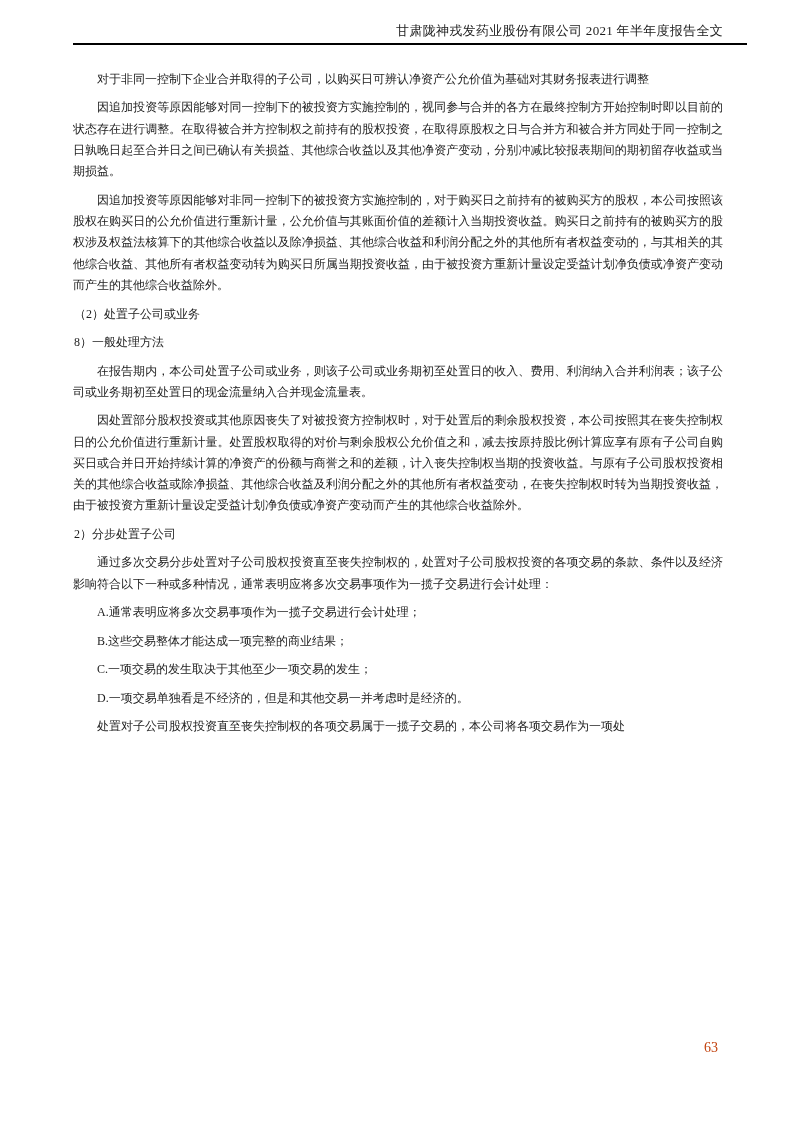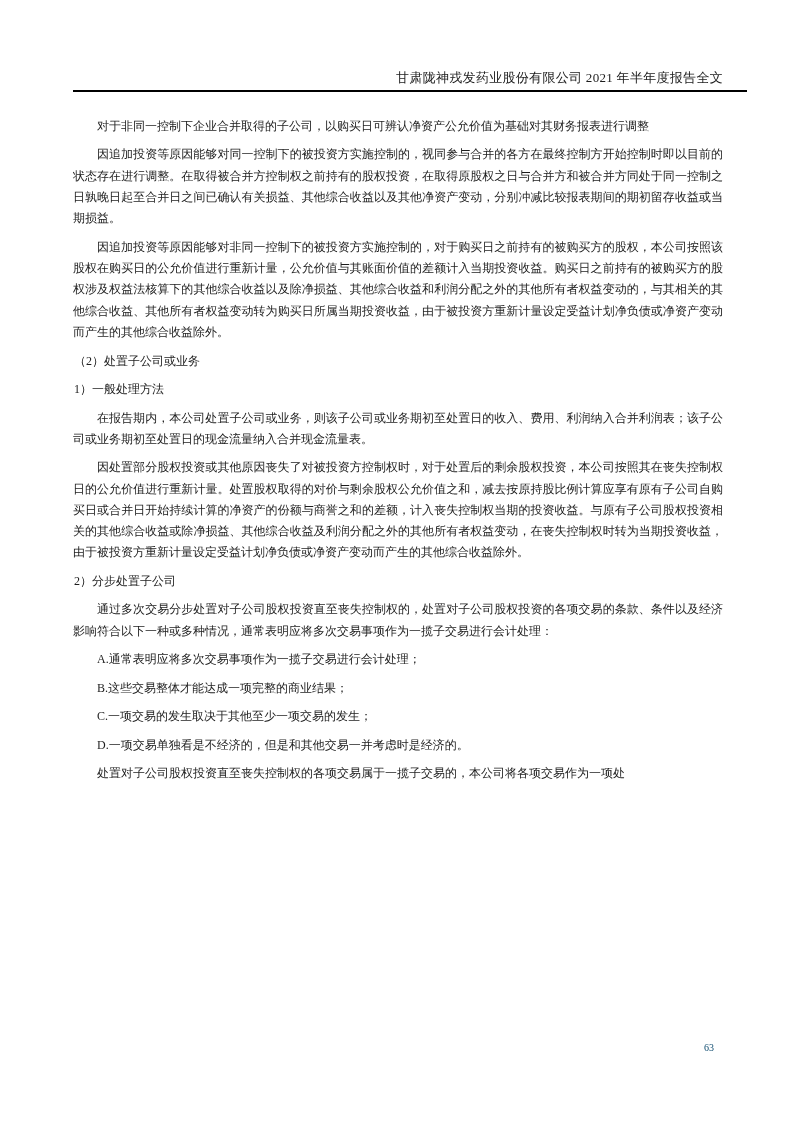--- a/index.html
+++ b/index.html
@@ -9,22 +9,22 @@
     font-family: "Liberation Serif", "DejaVu Serif", serif;
     color: #1c1c1c;
     position: relative;
     overflow: hidden;
   }
   .page {
     position: absolute; inset: 0;
     background: #ffffff;
   }
   .header {
-    margin: 16px 0 0 73px;
-    padding-top: 55px;
+    margin: 0 0 0 73px;
+    padding-top: 24px;
     width: 674px;
   }
   .header-title {
     width: 650px;
     text-align: right;
     font-size: 13px;
     line-height: 13px;
     letter-spacing: 0.3px;
     white-space: nowrap;
   }
@@ -48,41 +48,41 @@
     word-break: break-all;
   }
   p.head {
     text-indent: 1px;
     text-align: left;
   }
   .page-number {
     position: absolute;
     left: 704px;
     top: 1041px;
-    font-size: 10px;
+    font-size: 14px;
     line-height: 14px;
-    color: #0c4a6e;
+    color: #c2410c;
   }
 </style>
 </head>
 <body>
 
 <div class="page">
 
   <div class="header">
     <div class="header-title">甘肃陇神戎发药业股份有限公司 2021 年半年度报告全文</div>
     <div class="header-rule"></div>
   </div>
 
   <div class="content">
     <p class="blk body">对于非同一控制下企业合并取得的子公司，以购买日可辨认净资产公允价值为基础对其财务报表进行调整</p>
     <p class="blk body">因追加投资等原因能够对同一控制下的被投资方实施控制的，视同参与合并的各方在最终控制方开始控制时即以目前的状态存在进行调整。在取得被合并方控制权之前持有的股权投资，在取得原股权之日与合并方和被合并方同处于同一控制之日孰晚日起至合并日之间已确认有关损益、其他综合收益以及其他净资产变动，分别冲减比较报表期间的期初留存收益或当期损益。</p>
     <p class="blk body">因追加投资等原因能够对非同一控制下的被投资方实施控制的，对于购买日之前持有的被购买方的股权，本公司按照该股权在购买日的公允价值进行重新计量，公允价值与其账面价值的差额计入当期投资收益。购买日之前持有的被购买方的股权涉及权益法核算下的其他综合收益以及除净损益、其他综合收益和利润分配之外的其他所有者权益变动的，与其相关的其他综合收益、其他所有者权益变动转为购买日所属当期投资收益，由于被投资方重新计量设定受益计划净负债或净资产变动而产生的其他综合收益除外。</p>
     <p class="blk head">（2）处置子公司或业务</p>
-    <p class="blk head">1）一般处理方法</p>
+    <p class="blk head">8）一般处理方法</p>
     <p class="blk body">在报告期内，本公司处置子公司或业务，则该子公司或业务期初至处置日的收入、费用、利润纳入合并利润表；该子公司或业务期初至处置日的现金流量纳入合并现金流量表。</p>
     <p class="blk body">因处置部分股权投资或其他原因丧失了对被投资方控制权时，对于处置后的剩余股权投资，本公司按照其在丧失控制权日的公允价值进行重新计量。处置股权取得的对价与剩余股权公允价值之和，减去按原持股比例计算应享有原有子公司自购买日或合并日开始持续计算的净资产的份额与商誉之和的差额，计入丧失控制权当期的投资收益。与原有子公司股权投资相关的其他综合收益或除净损益、其他综合收益及利润分配之外的其他所有者权益变动，在丧失控制权时转为当期投资收益，由于被投资方重新计量设定受益计划净负债或净资产变动而产生的其他综合收益除外。</p>
     <p class="blk head">2）分步处置子公司</p>
     <p class="blk body">通过多次交易分步处置对子公司股权投资直至丧失控制权的，处置对子公司股权投资的各项交易的条款、条件以及经济影响符合以下一种或多种情况，通常表明应将多次交易事项作为一揽子交易进行会计处理：</p>
     <p class="blk body">A.通常表明应将多次交易事项作为一揽子交易进行会计处理；</p>
     <p class="blk body">B.这些交易整体才能达成一项完整的商业结果；</p>
     <p class="blk body">C.一项交易的发生取决于其他至少一项交易的发生；</p>
     <p class="blk body">D.一项交易单独看是不经济的，但是和其他交易一并考虑时是经济的。</p>
     <p class="blk body">处置对子公司股权投资直至丧失控制权的各项交易属于一揽子交易的，本公司将各项交易作为一项处</p>
   </div>

